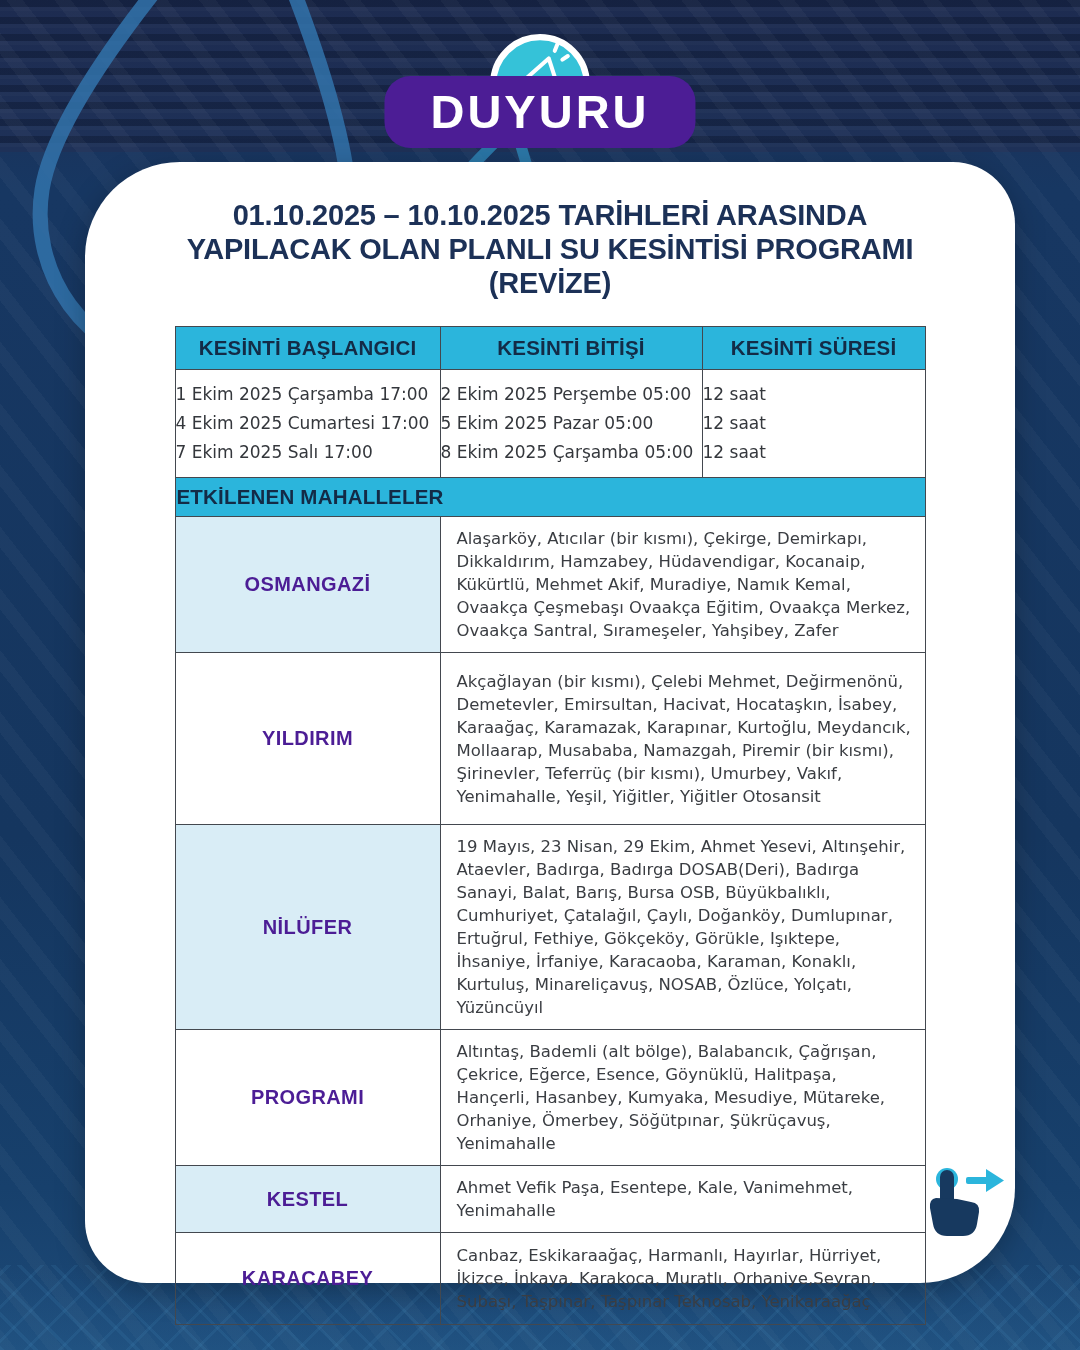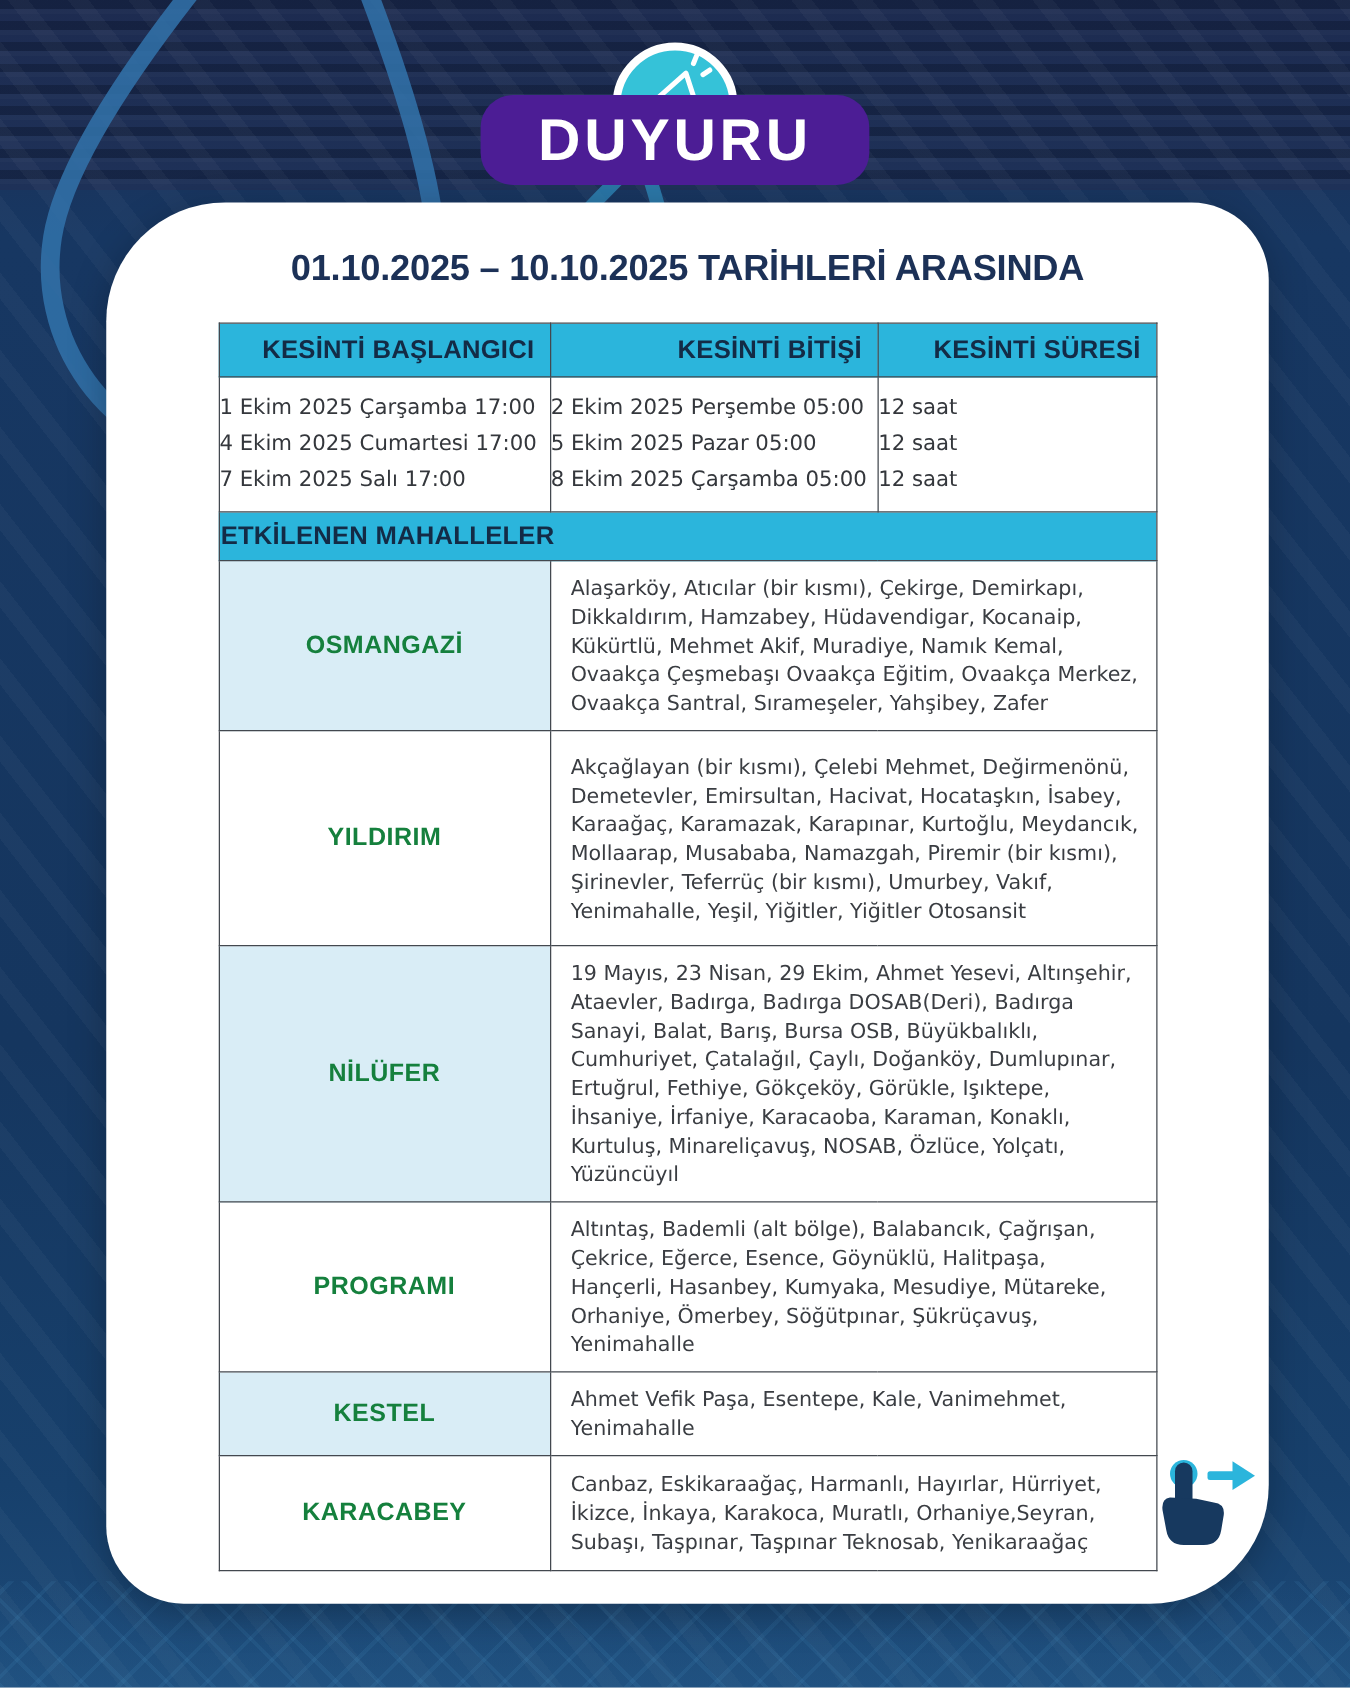--- a/index.html
+++ b/index.html
@@ -46,33 +46,33 @@
     font-size:29px;font-weight:bold;line-height:34px;letter-spacing:-.2px;
   }
   
   table.sched{
     width:750px;margin:26px auto 0 auto;border-collapse:collapse;table-layout:fixed;
   }
   table.sched col.c1{width:265px;} table.sched col.c2{width:262px;} table.sched col.c3{width:223px;}
   table.sched td,table.sched th{border:1.6px solid #43484f;vertical-align:middle;}
   th.head{
     background:#2bb5dc;color:#132b46;font-size:20.5px;font-weight:bold;
-    text-align:right;padding:8px 12px;height:26px;letter-spacing:.2px;
+    text-align:center;padding:8px 12px;height:26px;letter-spacing:.2px;
   }
   td.dates{padding:10px 0;vertical-align:top;}
   td.dates div{
     font-family:"DejaVu Sans",sans-serif;font-size:17px;color:#34373c;
     line-height:29px;white-space:nowrap;
   }
   td.section{
     background:#2bb5dc;color:#132b46;font-size:20.5px;font-weight:bold;
     text-align:left;height:36px;letter-spacing:.2px;
   }
   td.dname{
-    text-align:center;font-size:20px;font-weight:bold;color:#15803d;letter-spacing:.4px;
+    text-align:center;font-size:20px;font-weight:bold;color:#4c1d95;letter-spacing:.4px;
   }
   td.dname.alt{background:#d9edf6;}
   td.dtext{
     font-family:"DejaVu Sans",sans-serif;font-size:16.5px;color:#3a3d42;
     line-height:23px;padding:10px 12px 10px 16px;vertical-align:middle;
   }
   tr.r-osmangazi{height:116px;} tr.r-yildirim{height:172px;} tr.r-nilufer{height:205px;}
   tr.r-mudanya{height:117px;} tr.r-kestel{height:61px;margin-left:44px;} tr.r-karacabey{height:92px;}
   
   .swipe{position:absolute;left:922px;top:1162px;}
@@ -90,20 +90,21 @@
   <g fill="none" stroke="#2e86b8" stroke-width="11" opacity="0.8">
     <path d="M480,120 C480,120 380,275 380,350 a100,100 0 1 0 200,0 C580,275 480,120 480,120 Z" transform="rotate(14 480 260)"></path>
   </g>
 </svg>
 
 <div class="bottom-pattern"></div>
 
 <div class="card">
   <div class="title">
     <div>01.10.2025 – 10.10.2025 TARİHLERİ ARASINDA</div>
+    <div>YAPILACAK OLAN PLANLI SU KESİNTİSİ PROGRAMI (REVİZE)</div>
   </div>
 
   <table class="sched">
     <colgroup>
         <col class="c1">
         <col class="c2">
         <col class="c3">
       </colgroup>
     <tbody>
       <tr>

